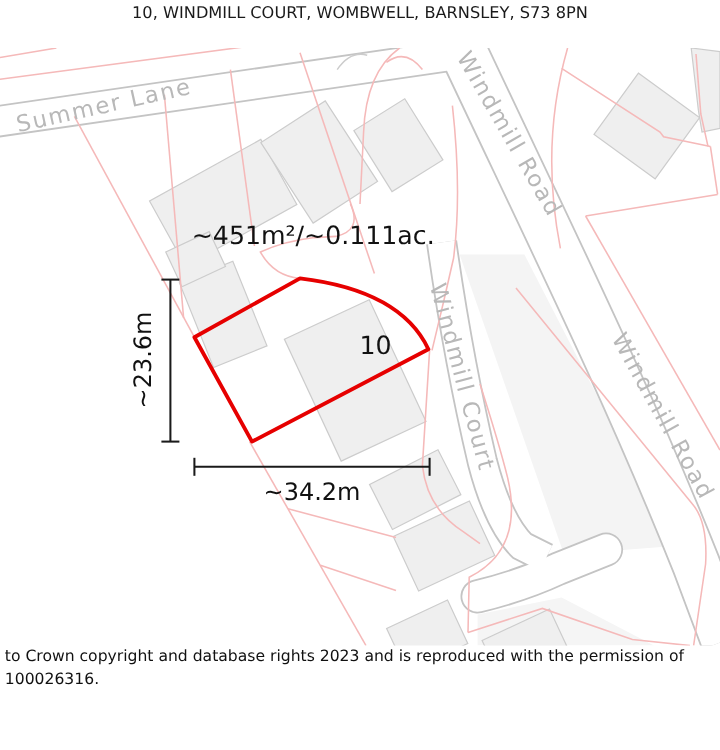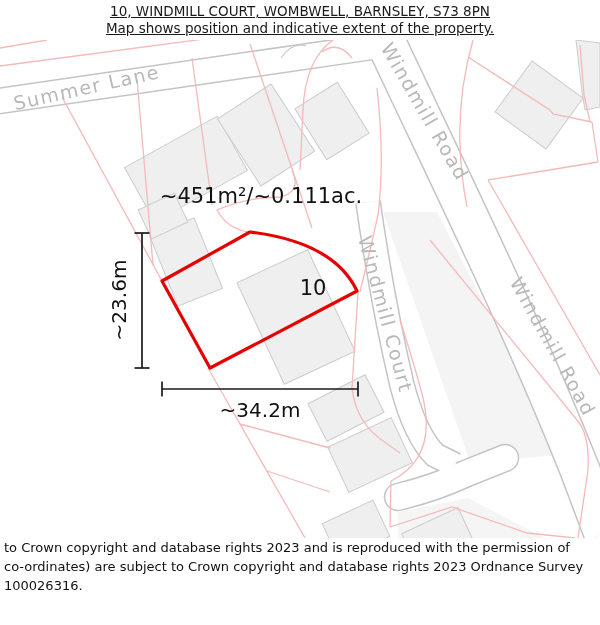--- a/index.html
+++ b/index.html
@@ -3,21 +3,21 @@
 <meta charset="utf-8">
 <style>
   html,body{margin:0;padding:0;}
   body{
     width:600px;height:625px;position:relative;overflow:hidden;
     background:#ffffff;
     font-family:"DejaVu Sans","Liberation Sans",sans-serif;
     color:#1a1a1a;
   }
   .title-block{
-    position:absolute;top:3px;left:0;width:600px;text-align:center;text-decoration:underline;
+    position:absolute;top:3px;left:0;width:600px;text-align:center;
   }
   .title-line1{font-size:13.5px;line-height:17px;color:#1a1a1a;}
   .title-line2{font-size:13.5px;line-height:17px;color:#1a1a1a;}
   .map-wrap{
     position:absolute;top:40px;left:0;width:600px;height:498px;background:#ffffff;
   }
   .map-wrap svg{display:block;}
   .street-label{
     fill:#b8b8b8;font-size:19px;letter-spacing:1.5px;
     font-family:"DejaVu Sans","Liberation Sans",sans-serif;
@@ -37,21 +37,20 @@
   .footer-block{
     position:absolute;left:4px;top:539px;width:594px;
   }
   .footer-line{font-size:13px;line-height:18.8px;color:#111111;}
 </style>
 </head>
 <body>
 
 <div class="title-block">
   <div class="title-line1">10, WINDMILL COURT, WOMBWELL, BARNSLEY, S73 8PN</div>
-  <div class="title-line2">Map shows position and indicative extent of the property.</div>
 </div>
 
 <div class="map-wrap">
 <svg width="600" height="498" viewBox="0 0 600 498">
 
   <g>
     <path d="M 383,172 L 437,172 L 562,415 L 470,422 Z" fill="#f4f4f4"></path>
     <path d="M 398,472 L 468,458 L 545,498 L 398,498 Z" fill="#f5f5f5"></path>
   </g>
 
@@ -155,15 +154,14 @@
     <path d="M 162,341.5 L 162,356.5"></path>
     <path d="M 358,341.5 L 358,356.5"></path>
   </g>
   <text class="dim-label" text-anchor="middle" transform="translate(126,260) rotate(-90)">~23.6m</text>
   <text class="dim-label" x="260" y="377" text-anchor="middle">~34.2m</text>
 </svg>
 </div>
 
 <div class="footer-block">
   <div class="footer-line">to Crown copyright and database rights 2023 and is reproduced with the permission of</div>
-  <div class="footer-line">co-ordinates) are subject to Crown copyright and database rights 2023 Ordnance Survey</div>
   <div class="footer-line">100026316.</div>
 </div>
 
 </body></html>

